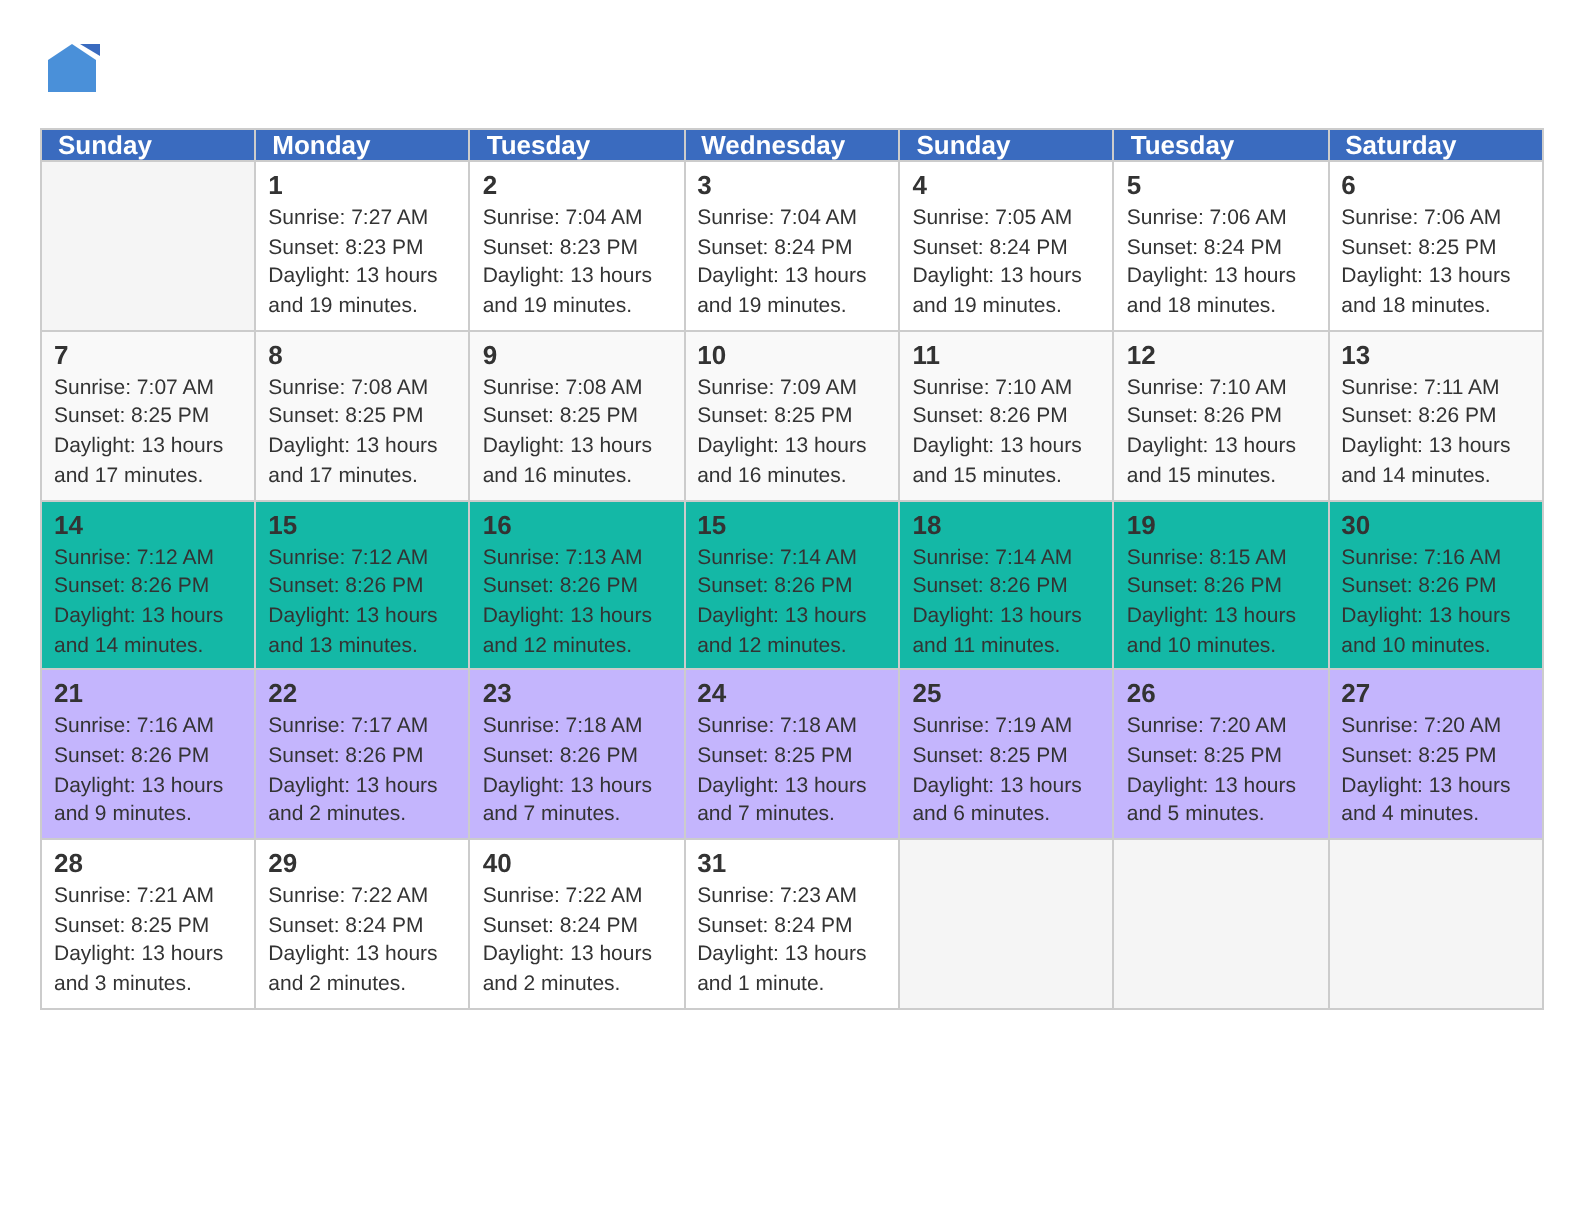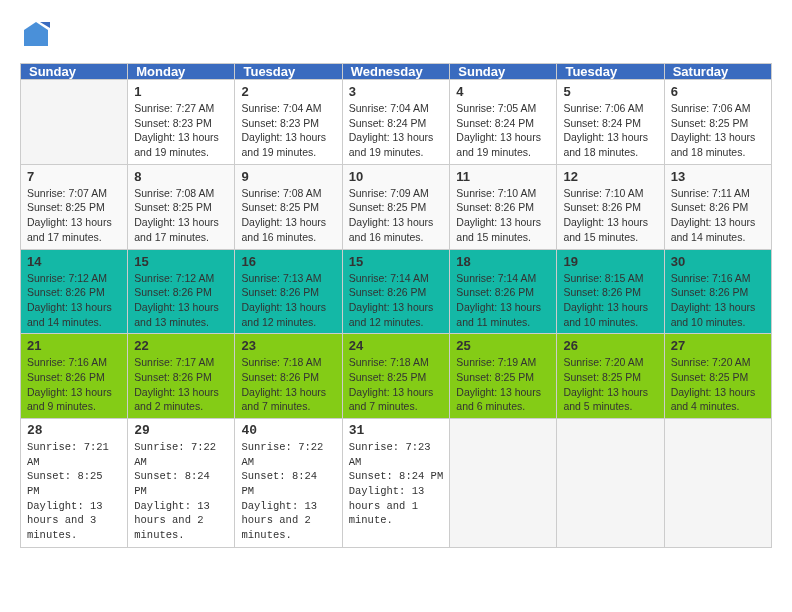--- a/index.html
+++ b/index.html
@@ -278,21 +278,21 @@
         </td>
         <td>
           <span class="day-number">30</span>
           <div class="day-info">
             <div>Sunrise: 7:16 AM</div>
             <div>Sunset: 8:26 PM</div>
             <div>Daylight: 13 hours and 10 minutes.</div>
           </div>
         </td>
       </tr>
-      <tr style="background-color: #84cc16;">
+      <tr style="background-color: #c4b5fd;">
         <td>
           <span class="day-number">21</span>
           <div class="day-info">
             <div>Sunrise: 7:16 AM</div>
             <div>Sunset: 8:26 PM</div>
             <div>Daylight: 13 hours and 9 minutes.</div>
           </div>
         </td>
         <td>
           <span class="day-number">22</span>
@@ -336,21 +336,21 @@
         </td>
         <td>
           <span class="day-number">27</span>
           <div class="day-info">
             <div>Sunrise: 7:20 AM</div>
             <div>Sunset: 8:25 PM</div>
             <div>Daylight: 13 hours and 4 minutes.</div>
           </div>
         </td>
       </tr>
-      <tr style="background-color: rgb(255, 255, 255); font-family: Liberation Mono, monospace;">
+      <tr style="background-color: rgb(255, 255, 255);">
         <td>
           <span class="day-number">28</span>
           <div class="day-info">
             <div>Sunrise: 7:21 AM</div>
             <div>Sunset: 8:25 PM</div>
             <div>Daylight: 13 hours and 3 minutes.</div>
           </div>
         </td>
         <td>
           <span class="day-number">29</span>

